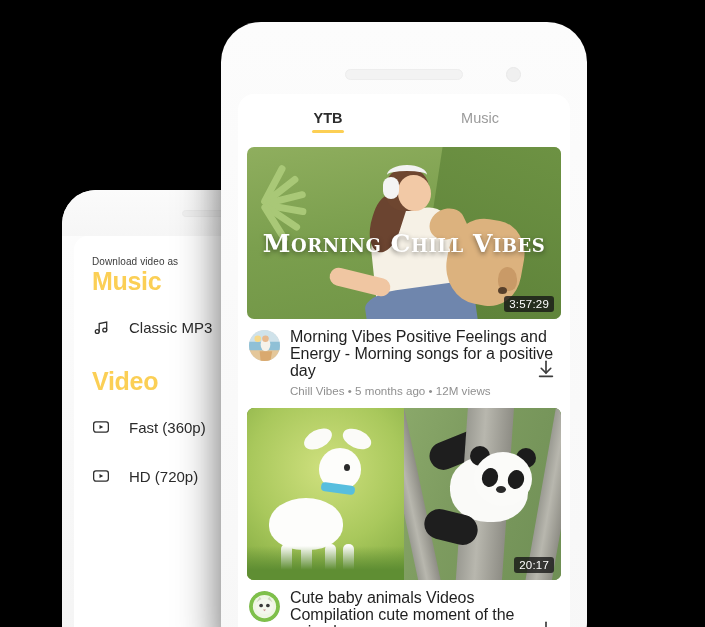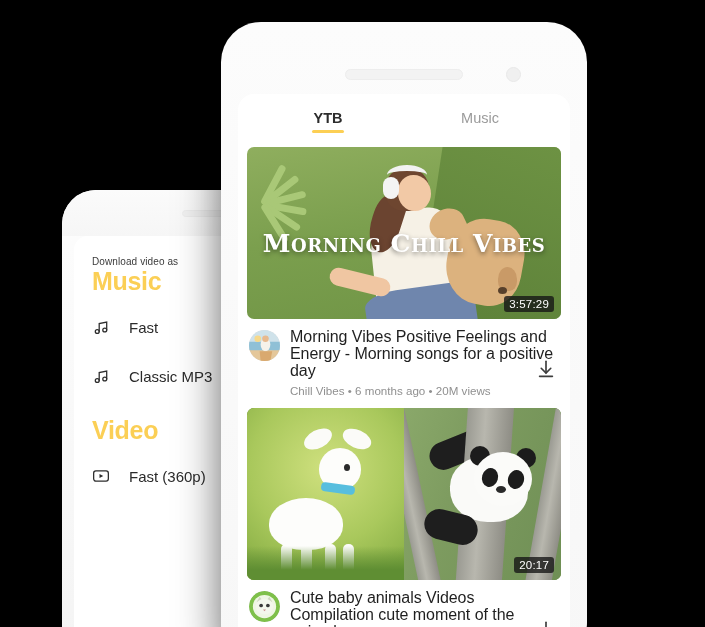--- a/index.html
+++ b/index.html
@@ -297,30 +297,20 @@
 
   <div class="phone-back">
     <div class="bezel-top"></div>
     <div class="speaker"></div>
 
     <div class="screen">
       <div class="dl-as">Download video as</div>
 
       <div class="sec-head">Music</div>
 
-      <div class="opt-row">
-        <span class="ic">
-          <svg viewBox="0 0 24 24" width="18" height="18" fill="none" stroke="#2d2d2d" stroke-width="1.7">
-            <circle cx="7" cy="18" r="2.6"></circle>
-              <circle cx="17" cy="16" r="2.6"></circle>
-            <path d="M9.6 18V7.5l10-2.1V16" stroke-linecap="round"></path>
-          </svg>
-        </span>
-        <span class="lbl">Fast</span>
-      </div>
 
       <div class="opt-row">
         <span class="ic">
           <svg viewBox="0 0 24 24" width="18" height="18" fill="none" stroke="#2d2d2d" stroke-width="1.7">
             <circle cx="7" cy="18" r="2.6"></circle>
               <circle cx="17" cy="16" r="2.6"></circle>
             <path d="M9.6 18V7.5l10-2.1V16" stroke-linecap="round"></path>
           </svg>
         </span>
         <span class="lbl">Classic MP3</span>
@@ -331,20 +321,29 @@
       <div class="opt-row">
         <span class="ic">
           <svg viewBox="0 0 24 24" width="18" height="18" fill="none" stroke="#2d2d2d" stroke-width="1.7">
             <rect x="2.2" y="5.2" width="19.6" height="13.6" rx="3"></rect>
             <path d="M10 9.4l5 2.6-5 2.6z" fill="#2d2d2d" stroke="none"></path>
           </svg>
         </span>
         <span class="lbl">Fast (360p)</span>
       </div>
 
+      <div class="opt-row">
+        <span class="ic">
+          <svg viewBox="0 0 24 24" width="18" height="18" fill="none" stroke="#2d2d2d" stroke-width="1.7">
+            <rect x="2.2" y="5.2" width="19.6" height="13.6" rx="3"></rect>
+            <path d="M10 9.4l5 2.6-5 2.6z" fill="#2d2d2d" stroke="none"></path>
+          </svg>
+        </span>
+        <span class="lbl">HD (720p)</span>
+      </div>
     </div>
   </div>
 
   <div class="phone-front">
     <div class="pf-notch-speaker"></div>
     <div class="pf-camera"></div>
 
     <div class="pf-screen">
 
       <div class="tabs">
@@ -390,21 +389,21 @@
                 <path d="M0 20h32v12H0z" fill="#e4c79a"></path>
                 <path d="M0 12h32v9H0z" fill="#8fc0d6"></path>
                 <circle cx="9" cy="9" r="3.4" fill="#f7d98a"></circle>
                 <ellipse cx="17" cy="15" rx="5" ry="7" fill="#f6f2ea"></ellipse>
                 <circle cx="17" cy="9" r="3.4" fill="#e8b98e"></circle>
                 <path d="M11 22h13l-2 10H12z" fill="#d9a96f"></path>
               </svg>
             </div>
             <div class="vtextwrap">
               <div class="vtitle">Morning Vibes Positive Feelings and Energy - Morning songs for a positive day</div>
-              <div class="vsub">Chill Vibes • 6 months ago  •  20M views</div>
+              <div class="vsub">Chill Vibes • 5 months ago  •  12M views</div>
               <div class="dlbtn">
                 <svg viewBox="0 0 24 24" width="22" height="22" fill="none" stroke="#3c3c3c" stroke-width="1.8" stroke-linecap="round">
                   <path d="M12 3.5v12.5"></path>
                     <path d="M6.8 11.2L12 16.4l5.2-5.2"></path>
                     <path d="M5 20h14"></path>
                 </svg>
               </div>
             </div>
           </div>
         </div>

